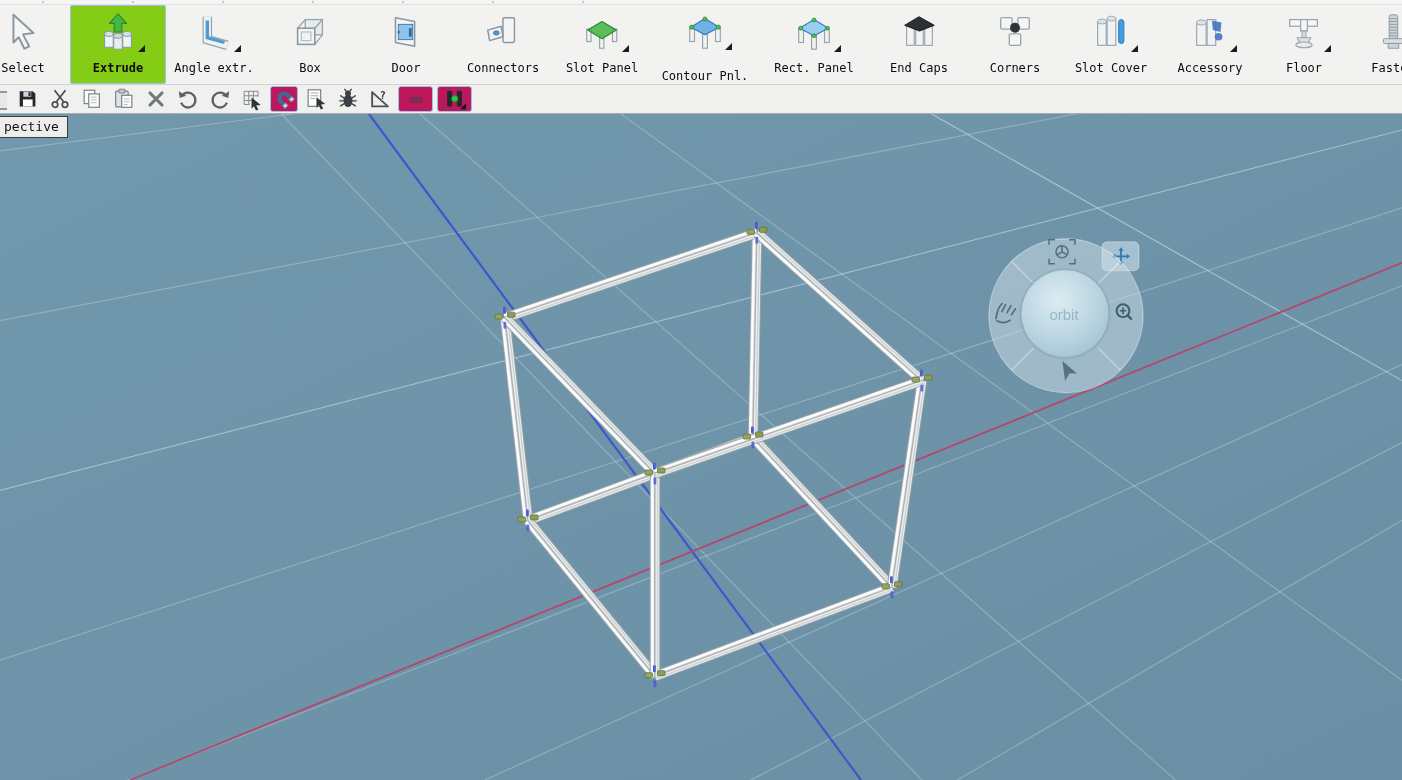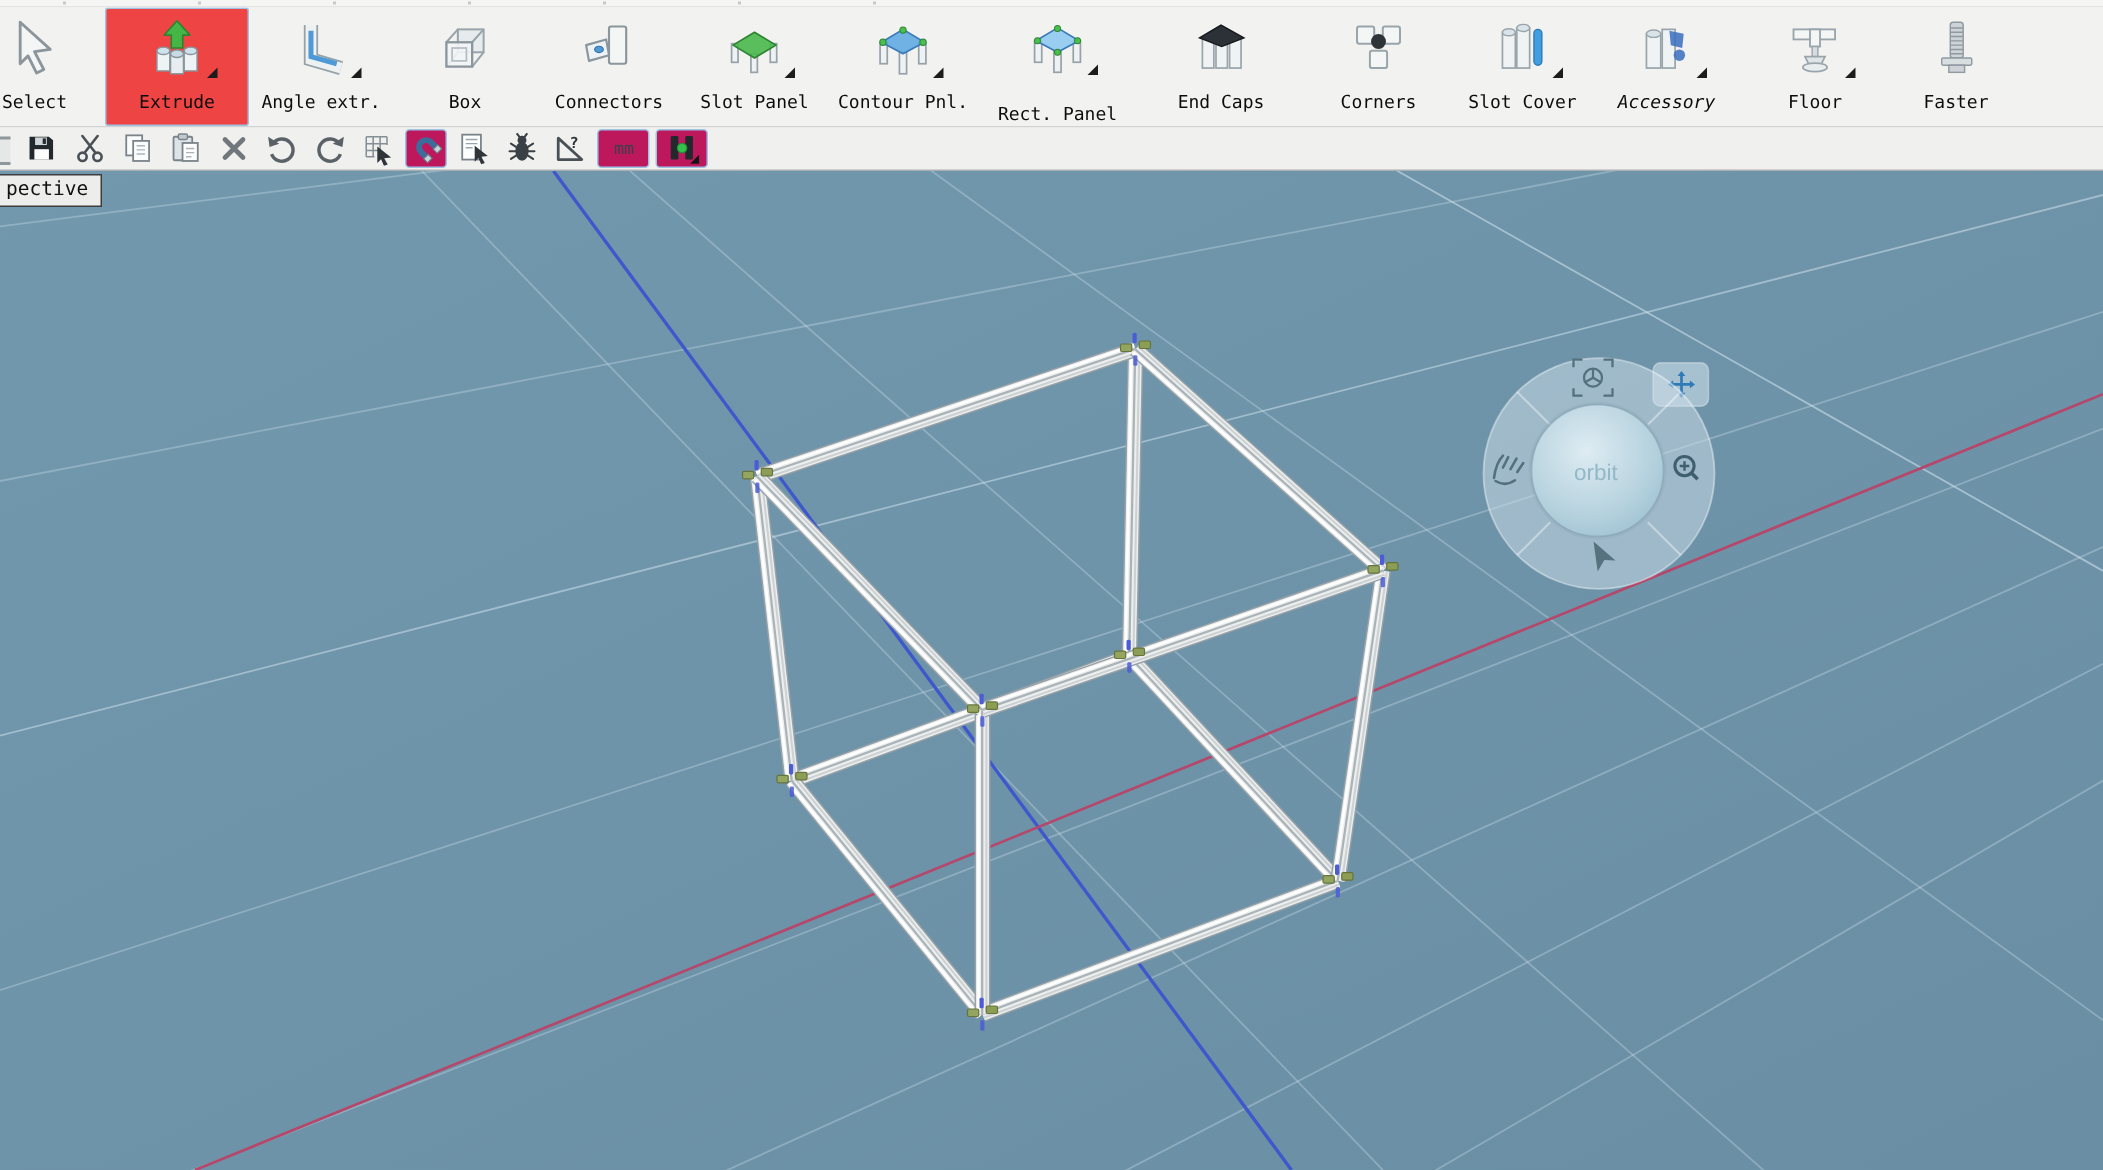--- a/index.html
+++ b/index.html
@@ -10,27 +10,27 @@
   
   .menu-sliver{height:4px;background:#f5f5f4;border-bottom:1px solid #e3e3e2;flex:0 0 auto;
     background-image:repeating-linear-gradient(90deg,transparent 0 34px,#c9c9c9 34px 36px,transparent 36px 90px);
     background-size:600px 2px;background-repeat:no-repeat;background-position:8px 1px;}
 
   
   .tb1-wrap{height:79px;background:#f2f2f1;border-bottom:1px solid #d2d2d1;overflow:hidden;flex:0 0 auto;}
   .tb1{display:flex;height:100%;margin-left:-24px;}
   .tbtn{flex:0 0 auto;height:100%;box-sizing:border-box;border:1px solid transparent;border-radius:2px;
         display:flex;flex-direction:column;align-items:center;padding-top:3px;cursor:default;}
-  .tbtn.active{background:#ef4444;border-color:#9cc3e5;}
+  .tbtn.active{background:#84cc16;border-color:#9cc3e5;font-weight:bold;}
   .tb1 .tbtn:nth-child(1){width:94px;} .tb1 .tbtn:nth-child(2){width:96px;}
   .tb1 .tbtn:nth-child(3){width:96px;} .tb1 .tbtn:nth-child(4){width:96px;}
   .tb1 .tbtn:nth-child(5){width:96px;} .tb1 .tbtn:nth-child(6){width:98px;}
   .tb1 .tbtn:nth-child(7){width:100px;} .tb1 .tbtn:nth-child(8){width:106px;gap:10px;}
   .tb1 .tbtn:nth-child(9){width:112px;} .tb1 .tbtn:nth-child(10){width:98px;}
-  .tb1 .tbtn:nth-child(11){width:94px;} .tb1 .tbtn:nth-child(12){width:98px;font-style:italic;}
+  .tb1 .tbtn:nth-child(11){width:94px;} .tb1 .tbtn:nth-child(12){width:98px;}
   .tb1 .tbtn:nth-child(13){width:100px;} .tb1 .tbtn:nth-child(14){width:88px;}
   .tb1 .tbtn:nth-child(15){width:90px;}
   .icon44{width:44px;height:46px;position:relative;display:flex;align-items:center;justify-content:center;}
   .icon44 svg{width:42px;height:42px;display:block;}
   .dd-wedge{position:absolute;right:-5px;bottom:3px;width:0;height:0;
             border-left:7px solid transparent;border-bottom:7px solid #1c1c1c;}
   .tlabel{font-family:"DejaVu Sans Mono",monospace;font-size:12px;color:#0c0c0c;
           margin-top:6px;white-space:nowrap;letter-spacing:0px;}
 
   
@@ -100,20 +100,31 @@
             <svg viewBox="0 0 44 44">
     <rect x="17" y="9" width="18" height="16" fill="#e6ebee" stroke="#99a4aa" stroke-width="1.4"></rect>
     <g stroke="#99a4aa" stroke-width="1.4">
                 <path d="M9 18 L17 9 M27 18 L35 9 M9 35 L17 25 M27 35 L35 25"></path>
               </g>
     <rect x="9" y="18" width="18" height="17" fill="#f2f5f6" fill-opacity="0.9" stroke="#8a959c" stroke-width="1.6"></rect>
     <rect x="13" y="22" width="10" height="9" fill="none" stroke="#b3bdc2" stroke-width="1.2"></rect>
             </svg>
           </div>
           <div class="tlabel">Box</div>
+        </div>
+        <div class="tbtn">
+          <div class="icon44">
+            <svg viewBox="0 0 44 44">
+    <path d="M11 7 L31 11 L31 37 L11 33 Z" fill="#f4f6f6" stroke="#8a959c" stroke-width="1.6" stroke-linejoin="round"></path>
+    <rect x="14" y="14" width="15" height="16" fill="#7cbce6" fill-opacity="0.85" stroke="#3a7ab8" stroke-width="1"></rect>
+    <rect x="25" y="18" width="3" height="9" fill="#2f6ea6"></rect>
+              <circle cx="14.5" cy="22" r="1.6" fill="#6a757c"></circle>
+            </svg>
+          </div>
+          <div class="tlabel">Door</div>
         </div>
         <div class="tbtn">
           <div class="icon44">
             <svg viewBox="0 0 44 44">
     <rect x="22" y="7" width="12" height="26" rx="1.5" fill="#f4f6f6" stroke="#8a959c" stroke-width="1.5"></rect>
     <path d="M6 20 L20 16 L22 27 L8 31 Z" fill="#eef2f4" stroke="#8a959c" stroke-width="1.5" stroke-linejoin="round"></path>
     <ellipse cx="15" cy="23" rx="3" ry="2.2" fill="#4e9ad6" stroke="#2f6ea6" stroke-width="0.8"></ellipse>
             </svg>
           </div>
           <div class="tlabel">Connectors</div>

